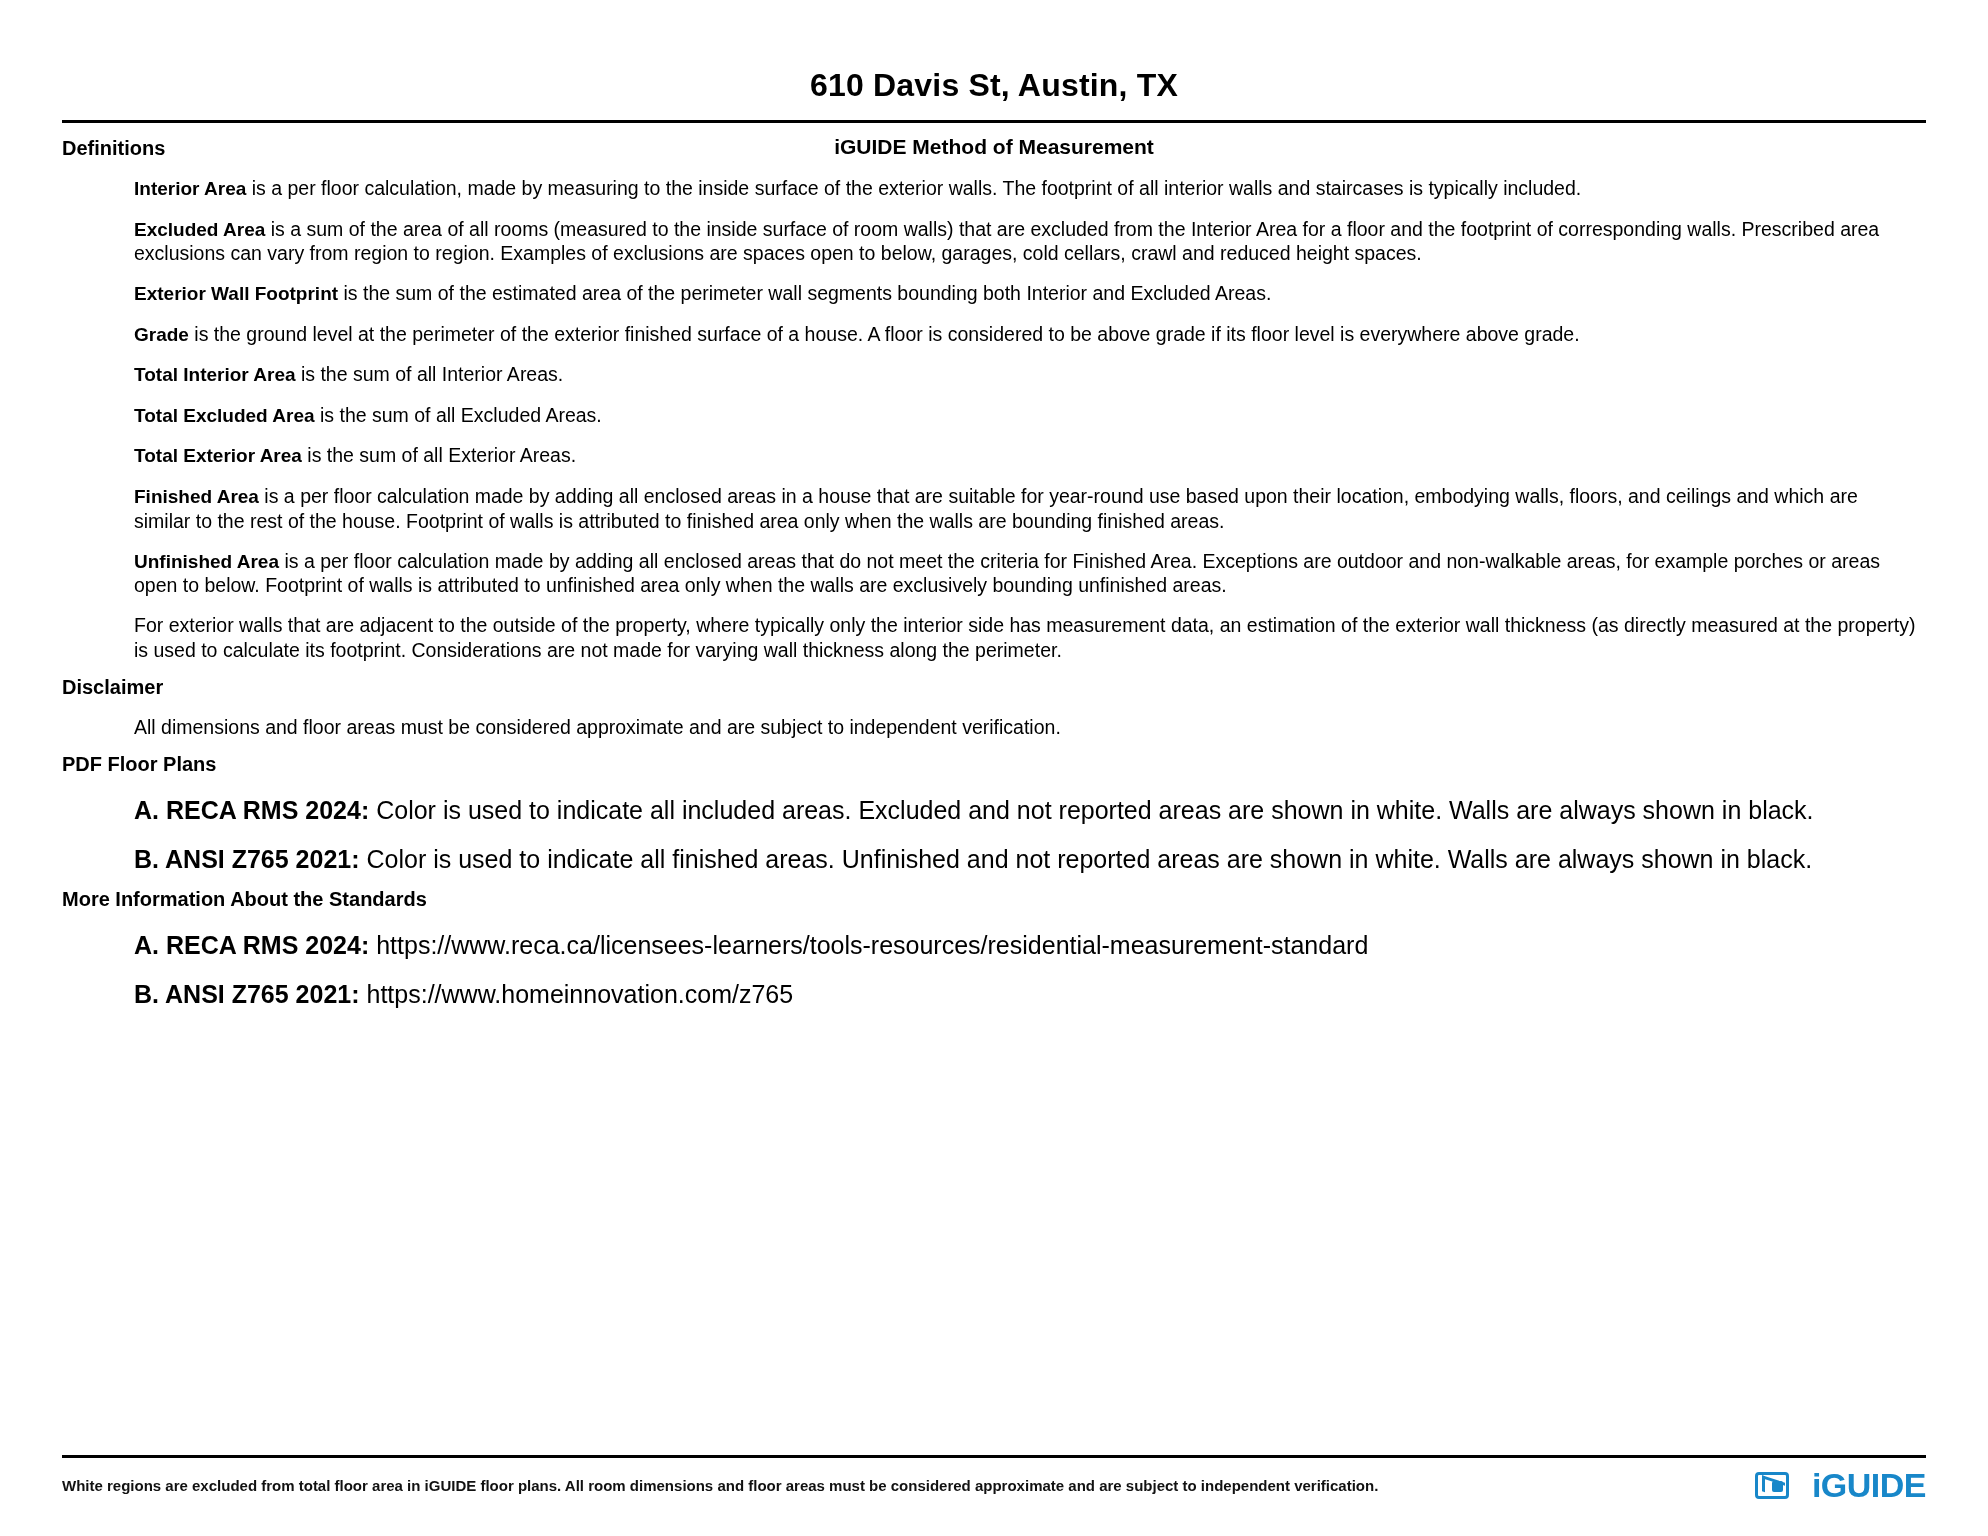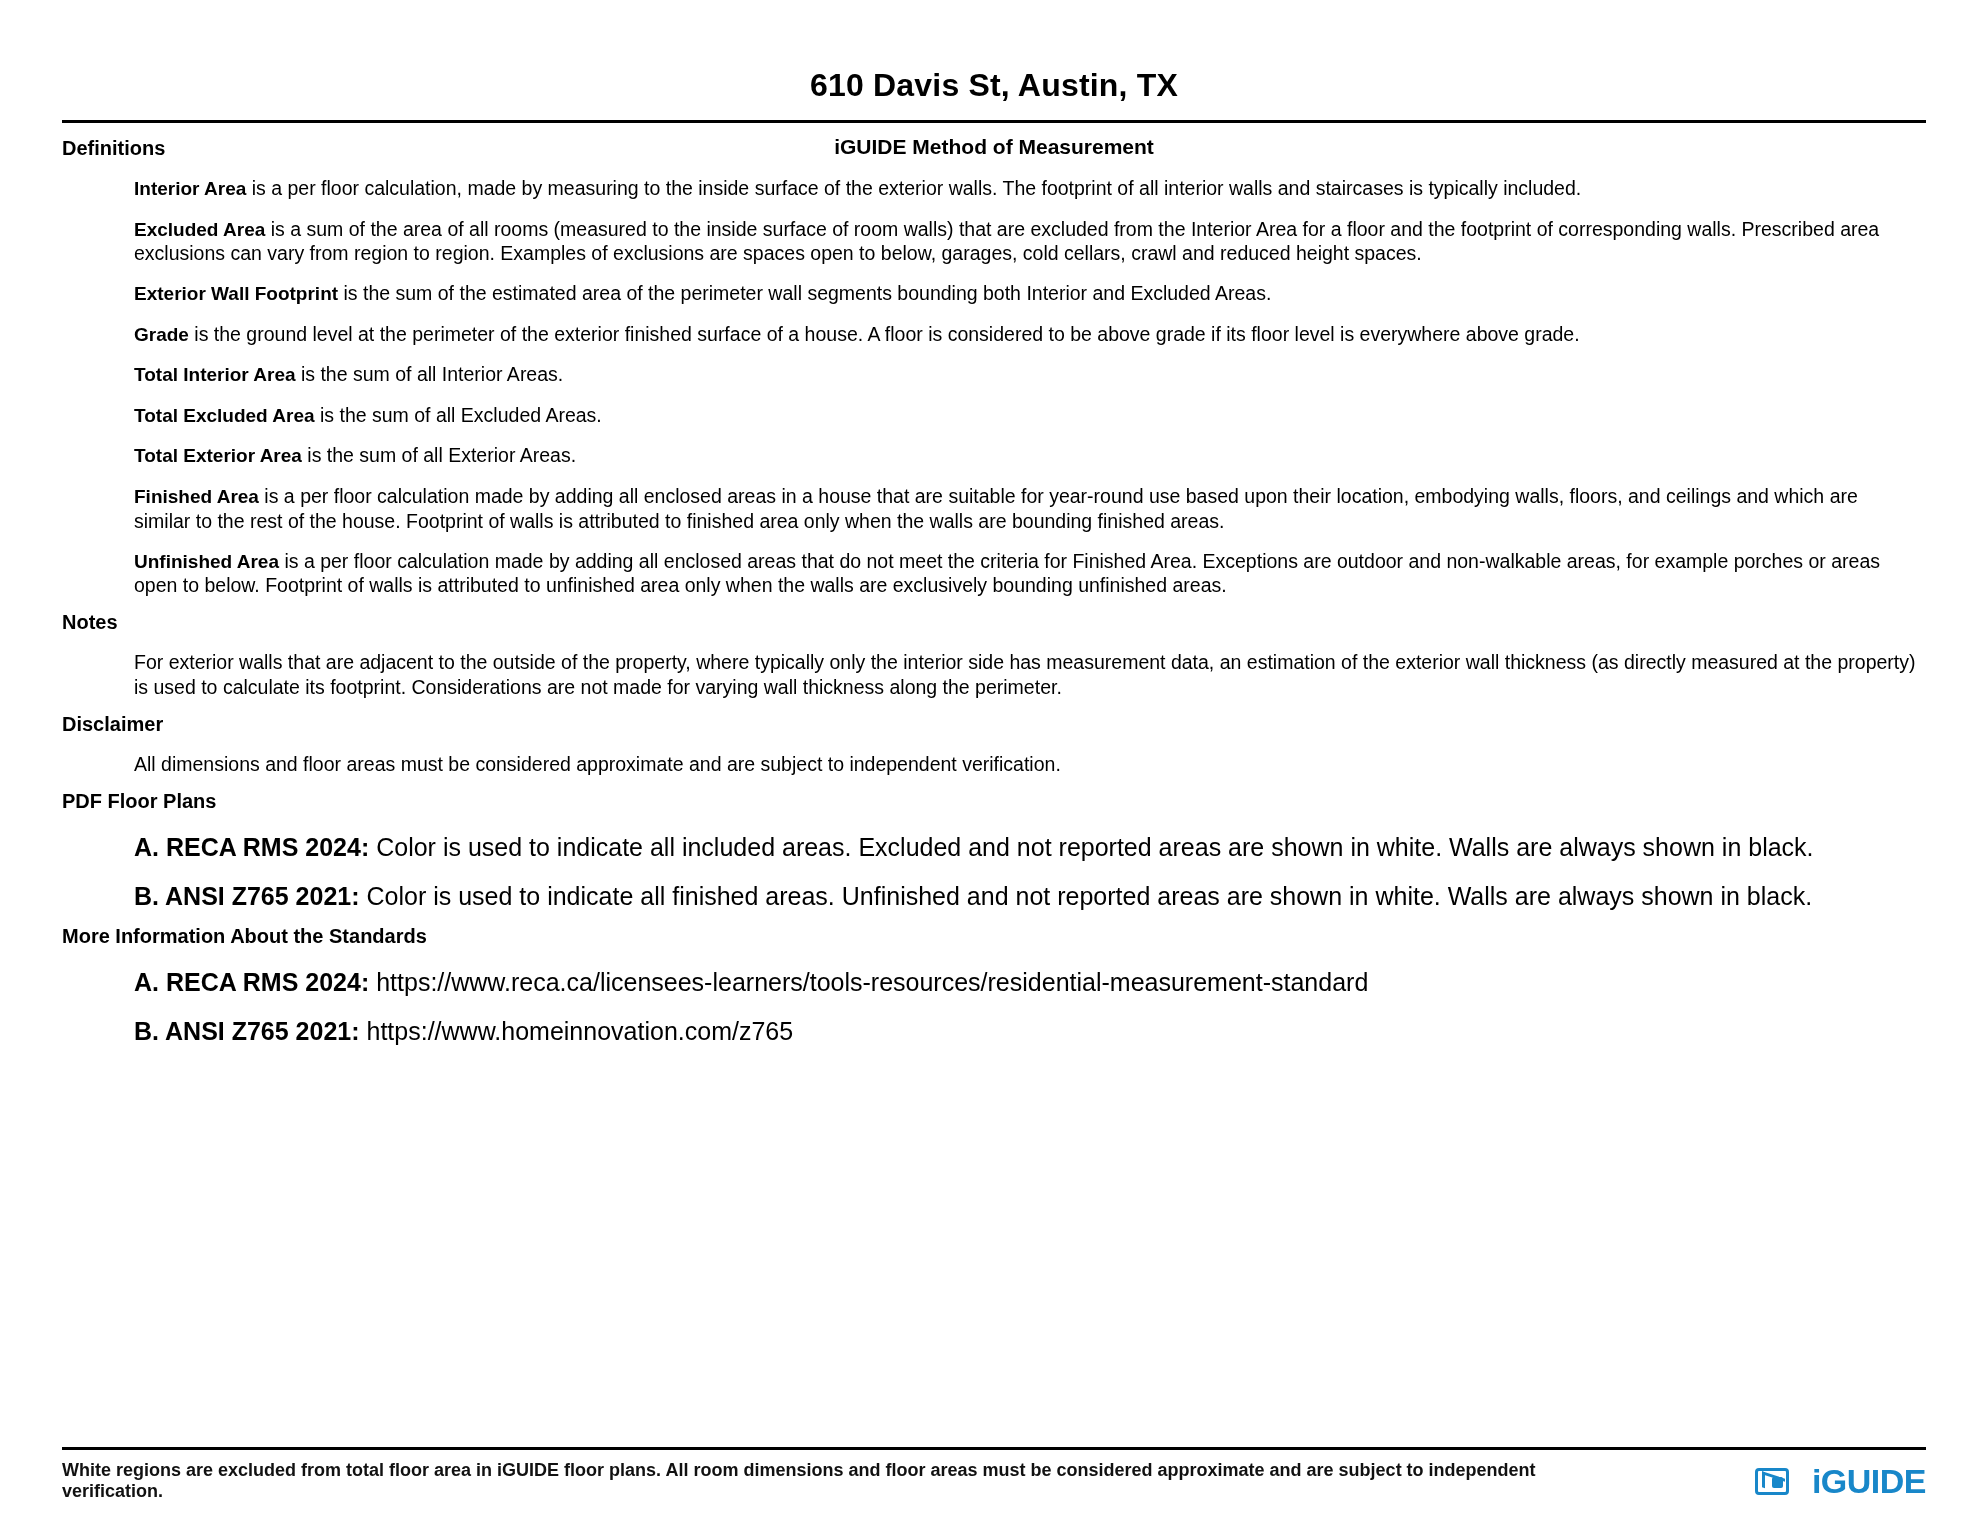--- a/index.html
+++ b/index.html
@@ -79,21 +79,21 @@
   .footer-rule {
     border-top: 3px solid #000;
     margin-bottom: 10px;
   }
   .footer-row {
     display: flex;
     align-items: center;
     justify-content: space-between;
   }
   .footer-text {
-    font-size: 18px;
+    font-size: 15px;
     font-weight: bold;
     color: #111;
     max-width: 1500px;
   }
   .logo {
     display: flex;
     align-items: center;
     gap: 23px;
     color: #1887c9;
   }
@@ -174,21 +174,20 @@
   </div>
 
   <div class="body-block">
     <b>Finished Area</b><span> is a per floor calculation made by adding all enclosed areas in a house that are suitable for year-round use based upon their location, embodying walls, floors, and ceilings and which are similar to the rest of the house. Footprint of walls is attributed to finished area only when the walls are bounding finished areas.</span>
   </div>
 
   <div class="body-block">
     <b>Unfinished Area</b><span> is a per floor calculation made by adding all enclosed areas that do not meet the criteria for Finished Area. Exceptions are outdoor and non-walkable areas, for example porches or areas open to below. Footprint of walls is attributed to unfinished area only when the walls are exclusively bounding unfinished areas.</span>
   </div>
 
-  <div class="section-head">Notes</div>
   <div class="body-block">For exterior walls that are adjacent to the outside of the property, where typically only the interior side has measurement data, an estimation of the exterior wall thickness (as directly measured at the property) is used to calculate its footprint. Considerations are not made for varying wall thickness along the perimeter.</div>
 
   <div class="section-head">Disclaimer</div>
   <div class="body-block">All dimensions and floor areas must be considered approximate and are subject to independent verification.</div>
 
   <div class="section-head">PDF Floor Plans</div>
   <div class="sub-item">
     <b>A. RECA RMS 2024:</b><span> Color is used to indicate all included areas.  Excluded and not reported areas are shown in white. Walls are always shown in black.</span>
   </div>
   <div class="sub-item">

